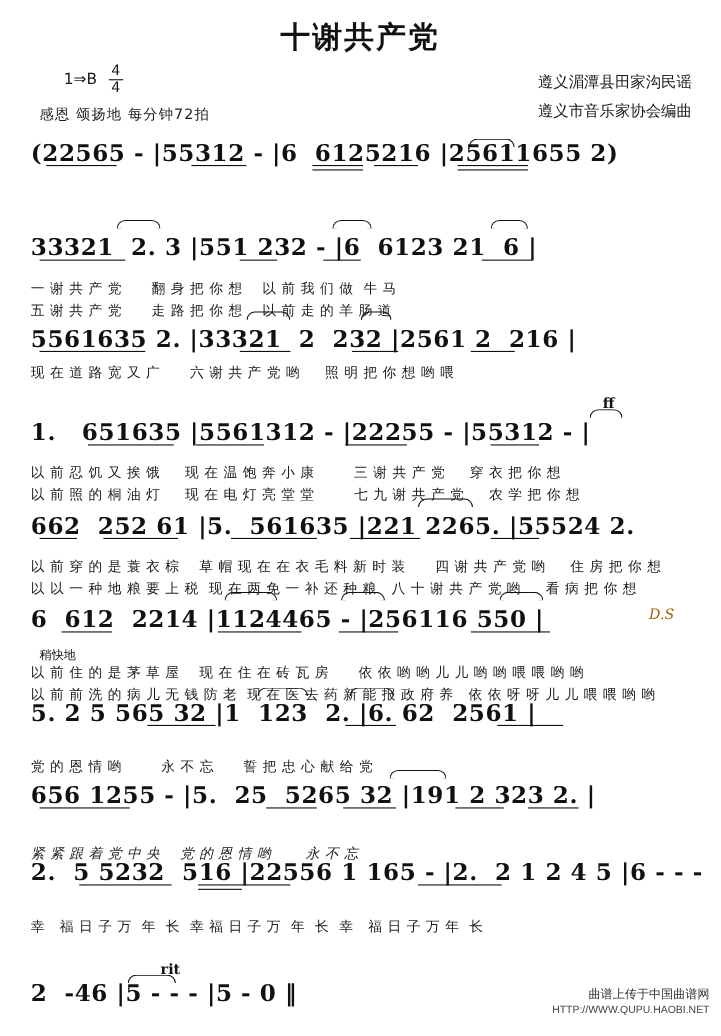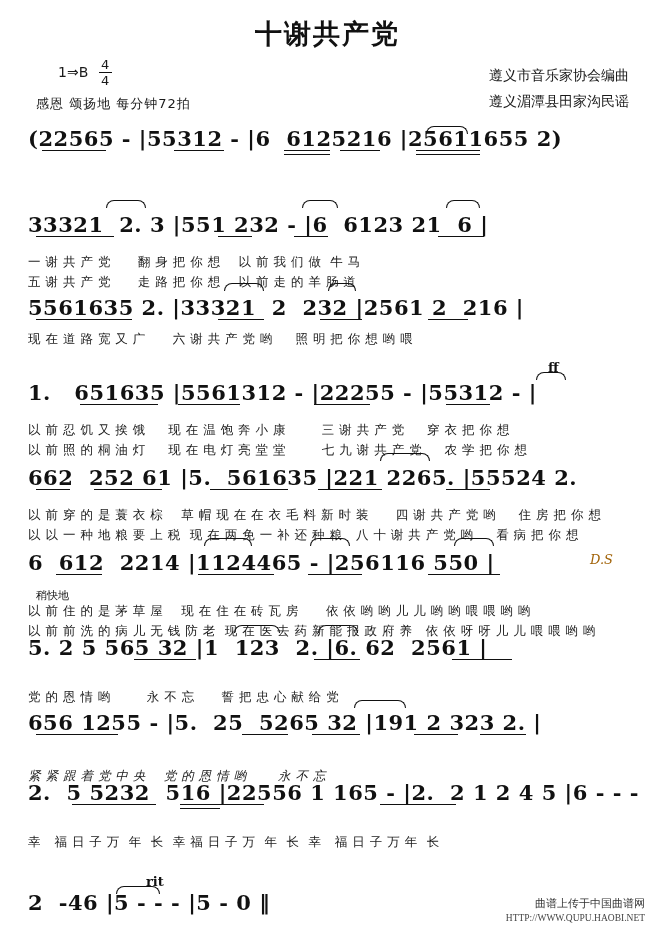--- a/index.html
+++ b/index.html
@@ -145,21 +145,21 @@
   .footer {
     position: absolute;
     right: 10px;
     bottom: 16px;
     text-align: right;
     font-size: 11px;
     color: #333;
     line-height: 15px;
   }
   .footer .url {
-    font-family: Liberation Serif, serif;
+    font-family: Liberation Sans, sans-serif;
     font-size: 9.5px;
     color: #444;
   }
 </style>
 </head>
 <body>
 
 <div class="sheet">
 
   <div class="title">十谢共产党</div>
@@ -169,22 +169,22 @@
     <span class="frac">
       <span>4</span>
       <span class="bar"></span>
       <span>4</span>
     </span>
   </div>
 
   <div class="tempo">感恩  颂扬地  每分钟72拍</div>
 
   <div class="credit">
+    <div>遵义湄潭县田家沟民谣</div>
     <div>遵义市音乐家协会编曲</div>
-    <div>遵义湄潭县田家沟民谣</div>
   </div>
 
   <div class="system" style="top:124px;">
     <div class="notes">(22565 - |55312 - |6  6125216 |25611655 2)</div>
     <div class="underline-row">
       <div class="ul" style="left:14px; top:-4px; width:64px;"></div>
       <div class="ul" style="left:146px; top:-4px; width:50px;"></div>
       <div class="ul" style="left:256px; top:-4px; width:46px;"></div>
       <div class="ul" style="left:256px; top:0px; width:46px;"></div>
       <div class="ul" style="left:312px; top:-4px; width:40px;"></div>

